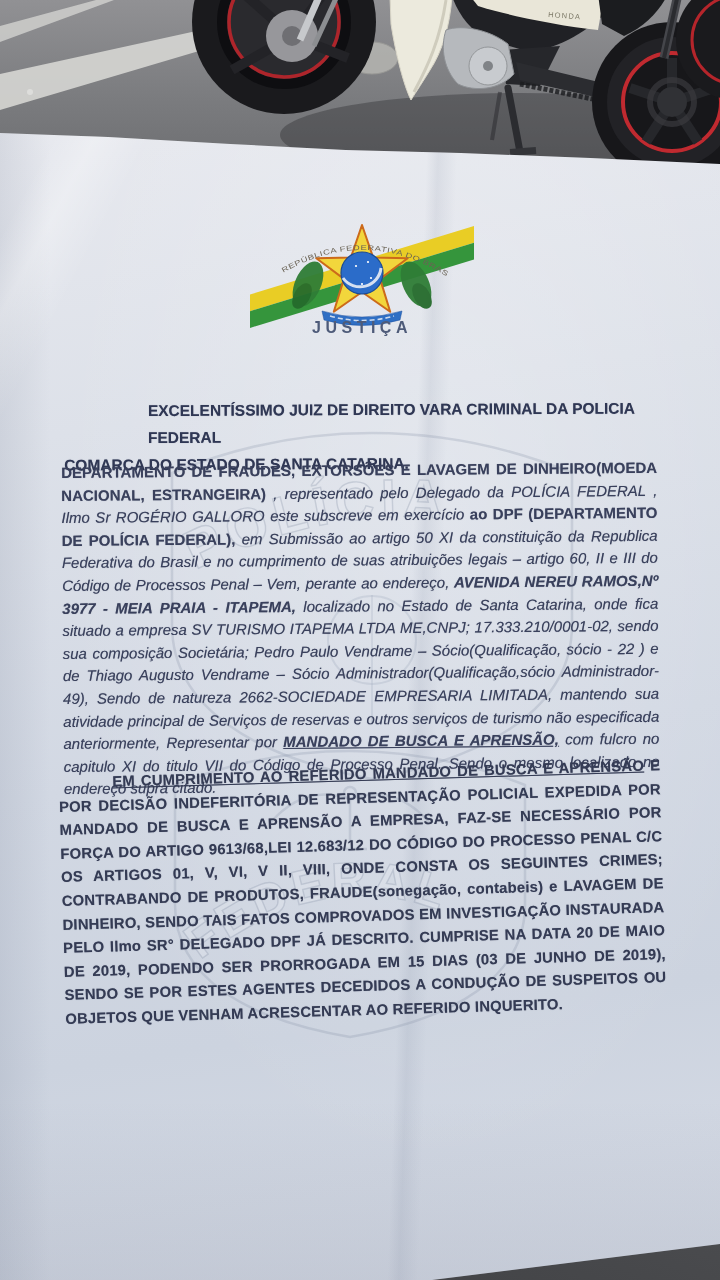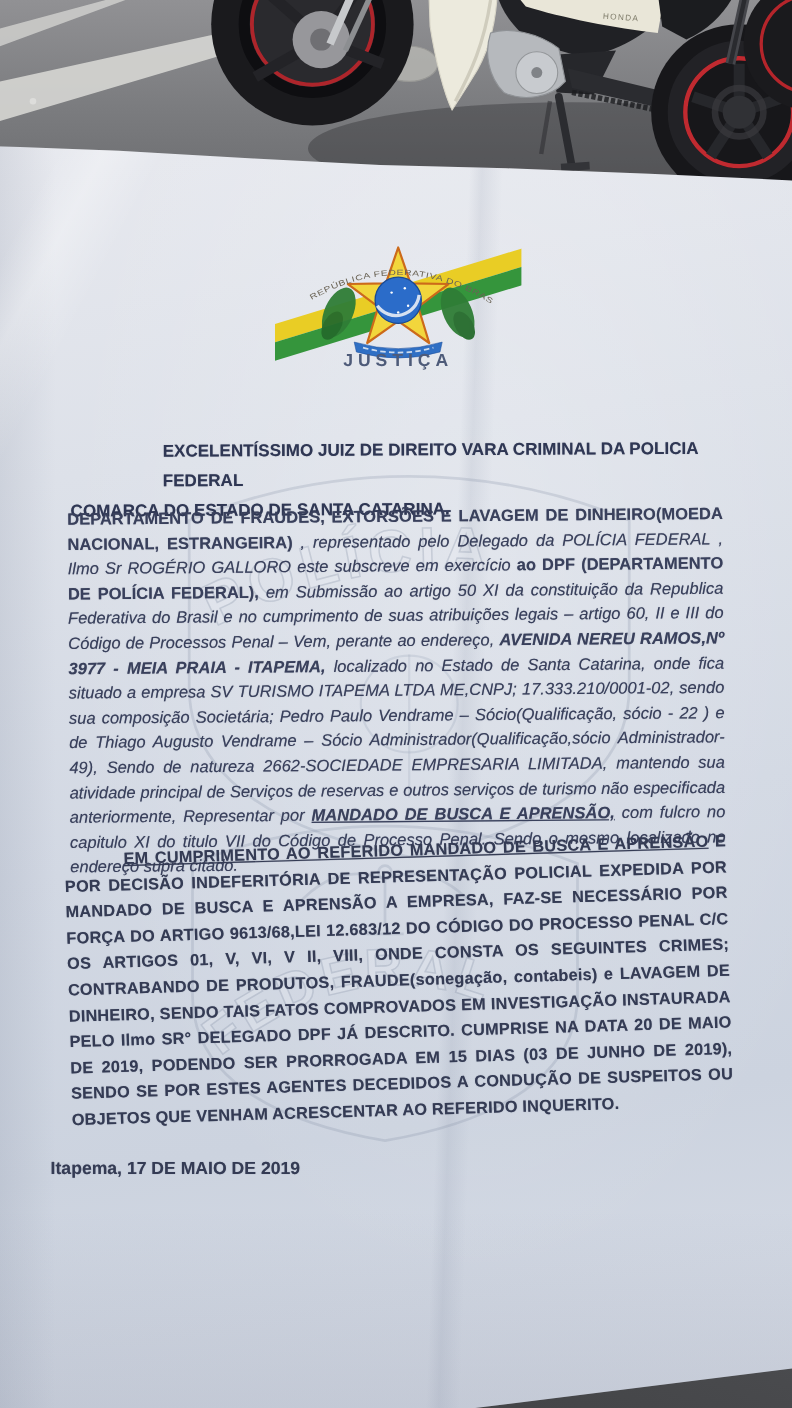--- a/index.html
+++ b/index.html
@@ -204,21 +204,20 @@
 
     <div class="doc-text hdr">
       <div class="l1">EXCELENTÍSSIMO JUIZ DE DIREITO VARA CRIMINAL DA POLICIA FEDERAL</div>
       <div>COMARCA DO ESTADO DE SANTA CATARINA.</div>
     </div>
 
     <div class="doc-text para1"><span class="seg-b">DEPARTAMENTO DE FRAUDES, EXTORSÕES E LAVAGEM DE DINHEIRO(MOEDA NACIONAL, ESTRANGEIRA)</span><span class="seg-i"> , representado  pelo Delegado da POLÍCIA FEDERAL , Ilmo Sr ROGÉRIO GALLORO este subscreve  em  exercício </span><span class="seg-b">ao DPF (DEPARTAMENTO DE POLÍCIA FEDERAL),</span><span class="seg-i"> em  Submissão ao artigo 50 XI da constituição da Republica Federativa do Brasil e no cumprimento de suas atribuições legais – artigo 60, II e III do Código de Processos Penal –  Vem,  perante ao endereço, </span><span class="seg-bi">AVENIDA NEREU RAMOS,Nº 3977 - MEIA PRAIA - ITAPEMA,</span><span class="seg-i"> localizado no Estado de Santa Catarina, onde fica situado a empresa SV TURISMO ITAPEMA LTDA ME,CNPJ; 17.333.210/0001-02, sendo sua composição Societária; Pedro Paulo Vendrame – Sócio(Qualificação, sócio - 22 ) e de Thiago Augusto Vendrame – Sócio Administrador(Qualificação,sócio Administrador-49), Sendo de natureza 2662-SOCIEDADE EMPRESARIA LIMITADA, mantendo sua atividade principal de Serviços de reservas e outros serviços de turismo não especificada anteriormente, Representar por </span><span class="seg-biu">MANDADO DE BUSCA E APRENSÃO,</span><span class="seg-i"> com fulcro no capitulo XI do titulo VII do Código de Processo Penal. Sendo o mesmo localizado no endereço supra citado.</span></div>
 
     <div class="doc-text para2"><span class="seg-u">EM CUMPRIMENTO AO REFERIDO MANDADO DE BUSCA E APRENSÃO</span><span class="seg-n">  E POR  DECISÃO INDEFERITÓRIA DE REPRESENTAÇÃO POLICIAL EXPEDIDA POR MANDADO DE BUSCA E APRENSÃO A EMPRESA, FAZ-SE NECESSÁRIO POR FORÇA DO ARTIGO 9613/68,LEI 12.683/12  DO CÓDIGO DO PROCESSO PENAL C/C OS ARTIGOS 01, V, VI, V II, VIII, ONDE CONSTA OS SEGUINTES CRIMES; CONTRABANDO DE  PRODUTOS, FRAUDE(sonegação, contabeis) e LAVAGEM DE DINHEIRO, SENDO TAIS FATOS COMPROVADOS  EM INVESTIGAÇÃO INSTAURADA PELO Ilmo SR° DELEGADO DPF JÁ DESCRITO.  CUMPRISE  NA DATA 20 DE MAIO DE 2019, PODENDO SER PRORROGADA EM 15 DIAS (03 DE JUNHO DE 2019), SENDO SE POR ESTES AGENTES DECEDIDOS A CONDUÇÃO  DE  SUSPEITOS OU OBJETOS  QUE VENHAM ACRESCENTAR AO REFERIDO INQUERITO.</span></div>
 
-    <div class="doc-text dateline">Itapema, 17 DE MAIO DE 2019</div>
 
     <div class="sig">
       <svg class="sig-svg" width="275" height="135" viewBox="0 0 275 135">
         <g fill="none" stroke="#3e56c6" stroke-width="2.2" stroke-linecap="round" stroke-linejoin="round" opacity=".9">
           <path d="M72,62 C58,34 66,10 78,14 C90,18 84,44 64,62 C58,67 52,69 48,69"></path>
           <path d="M48,69 C58,62 62,66 66,60 C70,66 76,60 80,64 C84,68 90,62 94,66 C98,69 104,64 108,66"></path>
           <path d="M108,66 C134,58 172,40 180,32 C186,26 176,22 166,28 C156,34 160,44 172,44 C186,44 206,36 218,30"></path>
         </g>
       </svg>
     </div>

